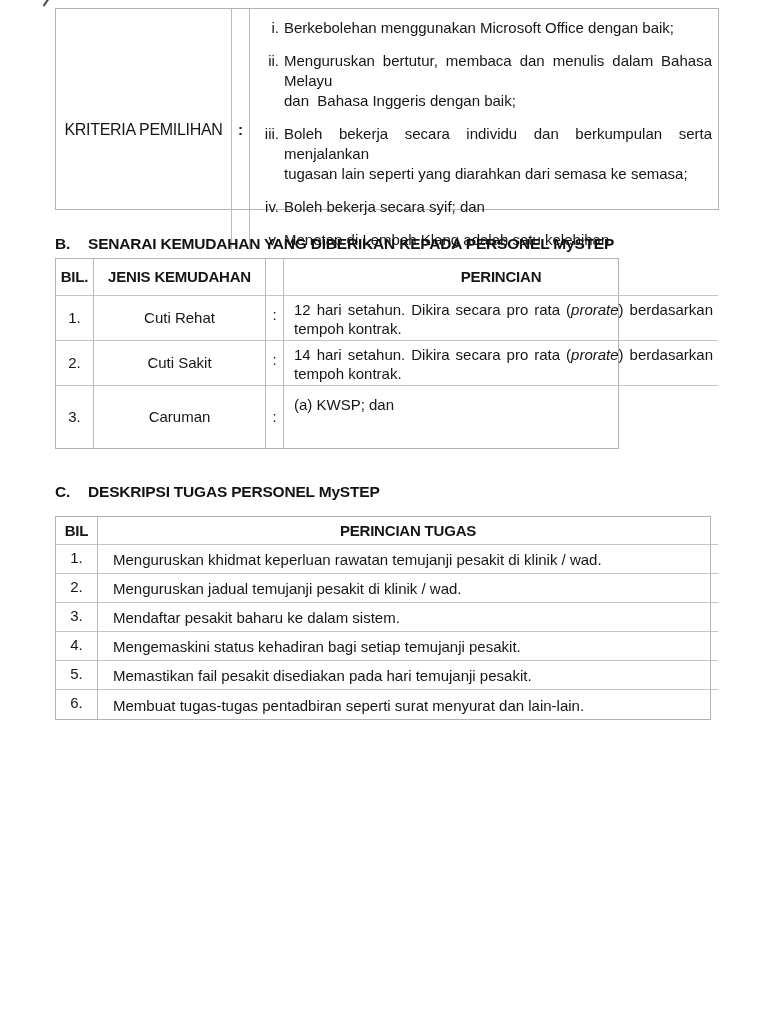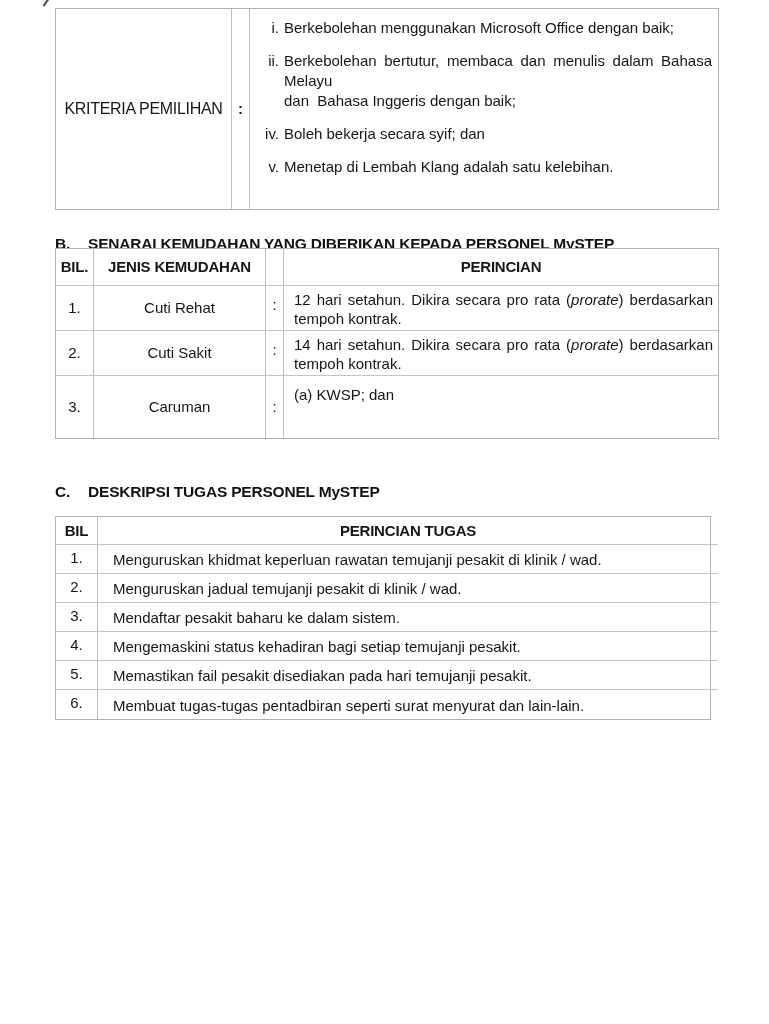--- a/index.html
+++ b/index.html
@@ -37,21 +37,21 @@
   .pre   { white-space:pre-wrap; }
   .it    { font-style:italic; }
 
   
   .heading { left:55px; display:flex; font-weight:bold; font-size:15.5px;
              letter-spacing:-0.2px; line-height:18px; color:#121212; }
   .hletter { flex:none; width:33px; }
   .hB { top:235px; } .hC { top:483px; }
 
   
-  .tblB { left:55px; top:248px; width:664px; height:191px;
+  .tblB { left:55px; top:258px; width:564px; height:191px;
           grid-template-columns:38px 172px 18px 434px;
           grid-template-rows:37px 45px 45px 62px; }
   .colonTop { display:flex; justify-content:center; align-items:flex-start; padding-top:9px; }
   .detail { padding:5px 5px 0 10px; line-height:18.5px; }
   .caruman { padding:9px 5px 0 10px; display:flex; flex-direction:column; gap:16px; }
 
   
   .tblC { left:55px; top:516px; width:656px; height:204px;
           grid-template-columns:42px 620px;
           grid-template-rows:28px repeat(6,29px); }
@@ -80,22 +80,29 @@
     <div class="cell noB noR tA-content">
       <div class="citem">
         <span class="cnum">i.</span>
         <div class="ctext">
             <div class="pre">Berkebolehan menggunakan Microsoft Office dengan baik;</div>
           </div>
       </div>
       <div class="citem">
         <span class="cnum">ii.</span>
         <div class="ctext">
-          <div class="just">Berkebolehan bertutur, membaca dan menulis dalam Bahasa Melayu</div>
+          <div class="just">Menguruskan bertutur, membaca dan menulis dalam Bahasa Melayu</div>
           <div class="pre">dan  Bahasa Inggeris dengan baik;</div>
+        </div>
+      </div>
+      <div class="citem">
+        <span class="cnum">iii.</span>
+        <div class="ctext">
+          <div class="just">Boleh bekerja secara individu dan berkumpulan serta menjalankan</div>
+          <div class="pre">tugasan lain seperti yang diarahkan dari semasa ke semasa;</div>
         </div>
       </div>
       <div class="citem">
         <span class="cnum">iv.</span>
         <div class="ctext">
             <div class="pre">Boleh bekerja secara syif; dan</div>
           </div>
       </div>
       <div class="citem">
         <span class="cnum">v.</span>

